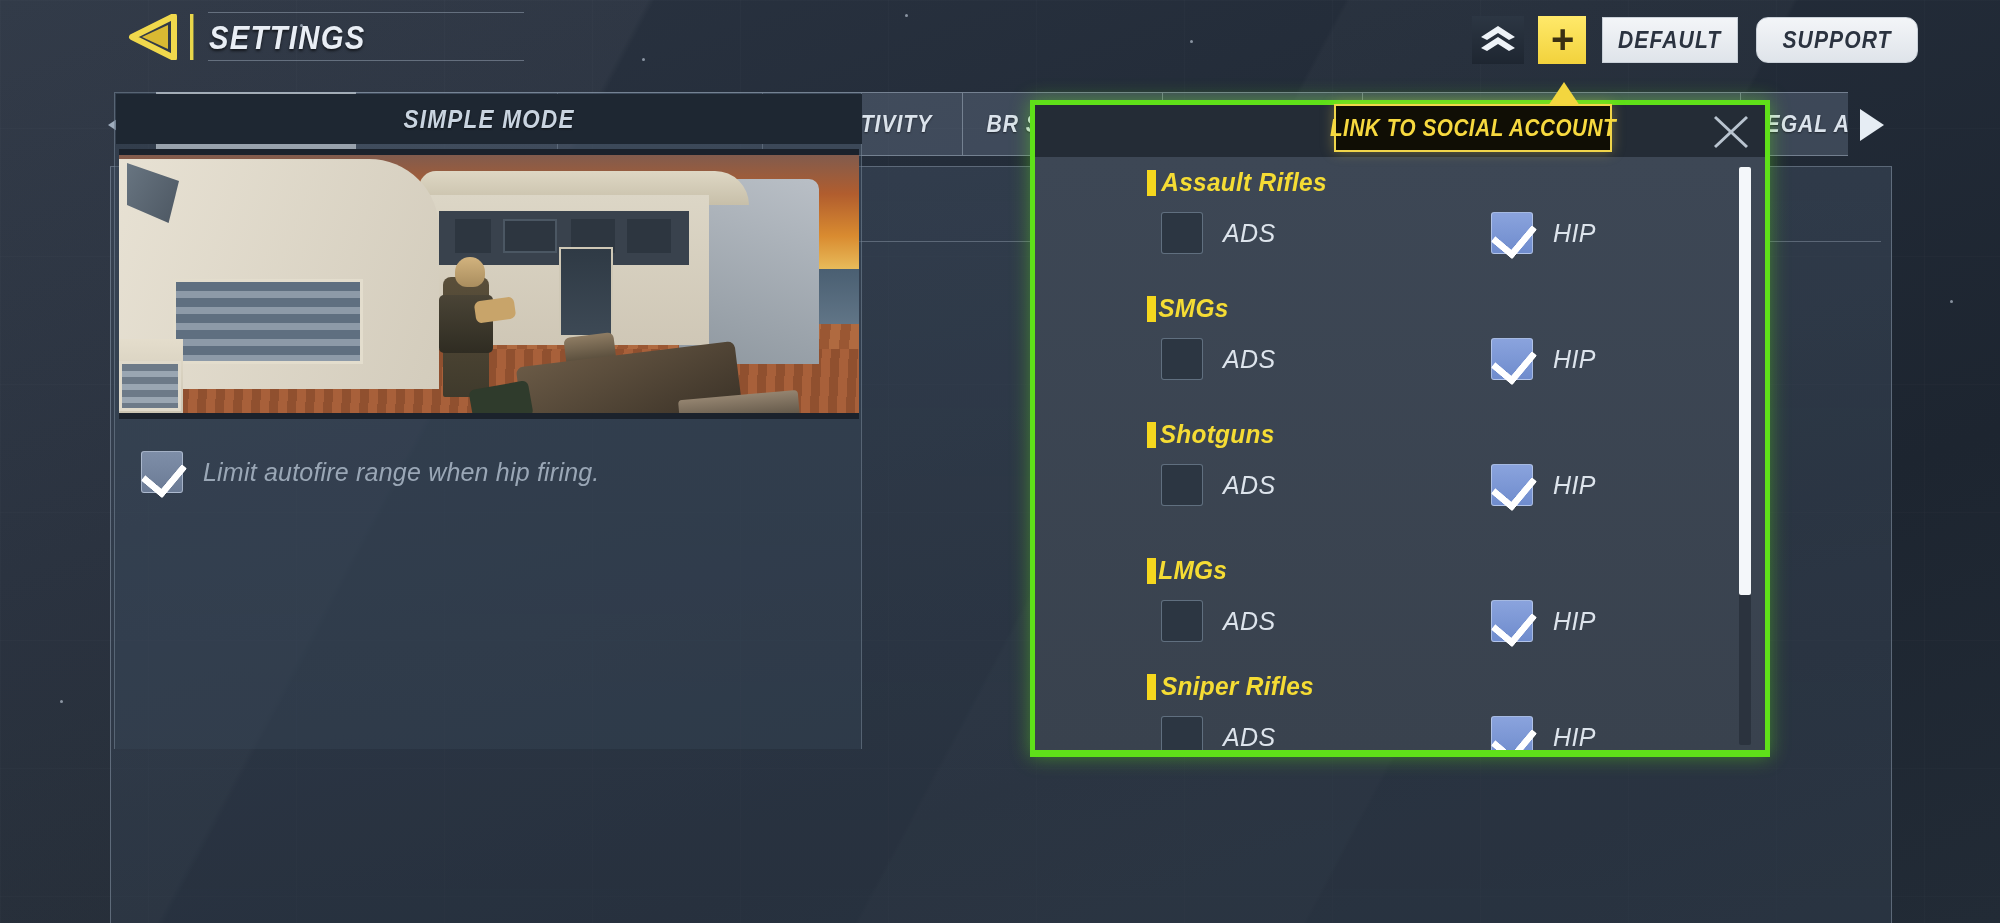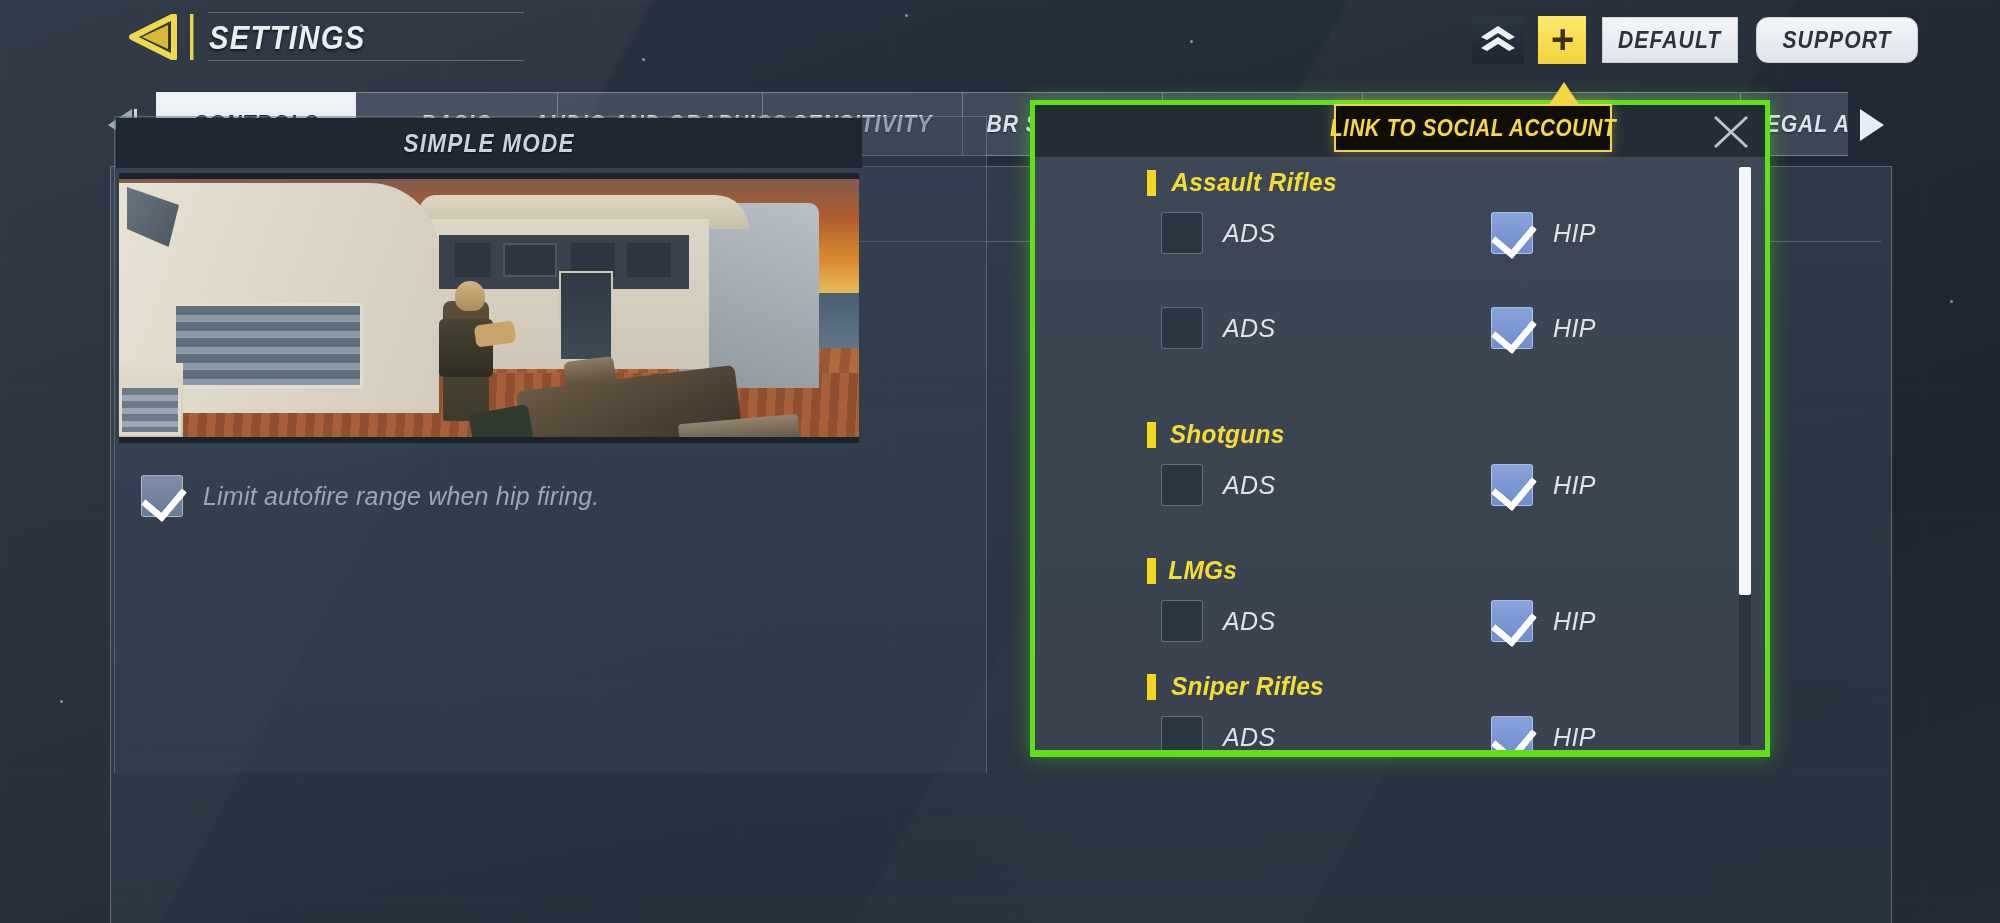--- a/index.html
+++ b/index.html
@@ -181,22 +181,22 @@
   .subtab-sep { width:1px; height:38px; background:rgba(206,218,232,0.55); }
 
   #subtab-divider {
     position:absolute; left:12px; top:74px;
     width:1758px; height:1px;
     background: rgba(196,210,226,0.30);
   }
 
   
   #simple-card {
-    position:absolute; left:114px; top:116px;
-    width:873px; height:657px;
+    position:absolute; left:114px; top:92px;
+    width:748px; height:657px;
     background: rgba(56,68,85,0.42);
     border:1px solid rgba(176,192,210,0.30);
     border-bottom:none;
   }
   #simple-header {
     position:absolute; left:1px; top:1px; width:746px; height:50px;
     background:#1e2732;
     display:flex; align-items:center; justify-content:center;
     color:#c9d4e0; font-size:25px; font-weight:bold; letter-spacing:1.4px;
     font-family:"Liberation Sans Narrow","Liberation Sans",sans-serif;
@@ -334,21 +334,21 @@
     width:40px; height:38px; cursor:pointer;
   }
 
   #customize-body {
     position:absolute; left:0; top:52px; width:730px; height:593px;
     background: linear-gradient(180deg,#3d4755,#39424e);
     overflow:hidden;
   }
   .wgroup { position:absolute; left:0; width:700px; }
   .wgroup-title {
-    display:flex; align-items:center; gap:10px;
+    display:flex; align-items:center; 
     color:#f5dc34; font-size:26px; font-weight:bold; letter-spacing:.3px;
     font-family:"Liberation Sans Narrow","Liberation Sans",sans-serif;
     margin-left:112px;
   }
   .wgroup-title .bar {
     width:9px; height:26px; background:#f5d71e; flex:0 0 auto;
   }
   .wgroup-title .txt { transform: scaleX(0.94); display:block; }
   .wrow { display:flex; align-items:center; margin-top:14px; }
   .wopt { display:flex; align-items:center; gap:20px; }
@@ -548,20 +548,24 @@
               <div class="cb off"></div>
               <span class="lbl">ADS</span>
             </div>
             <div class="wopt hip">
               <div class="cb on"></div>
               <span class="lbl">HIP</span>
             </div>
           </div>
         </div>
         <div class="wgroup" style="top: 136px;">
+          <div class="wgroup-title">
+            <span class="bar"></span>
+            <span class="txt">SMGs</span>
+          </div>
           <div class="wrow">
             <div class="wopt ads">
               <div class="cb off"></div>
               <span class="lbl">ADS</span>
             </div>
             <div class="wopt hip">
               <div class="cb on"></div>
               <span class="lbl">HIP</span>
             </div>
           </div>

